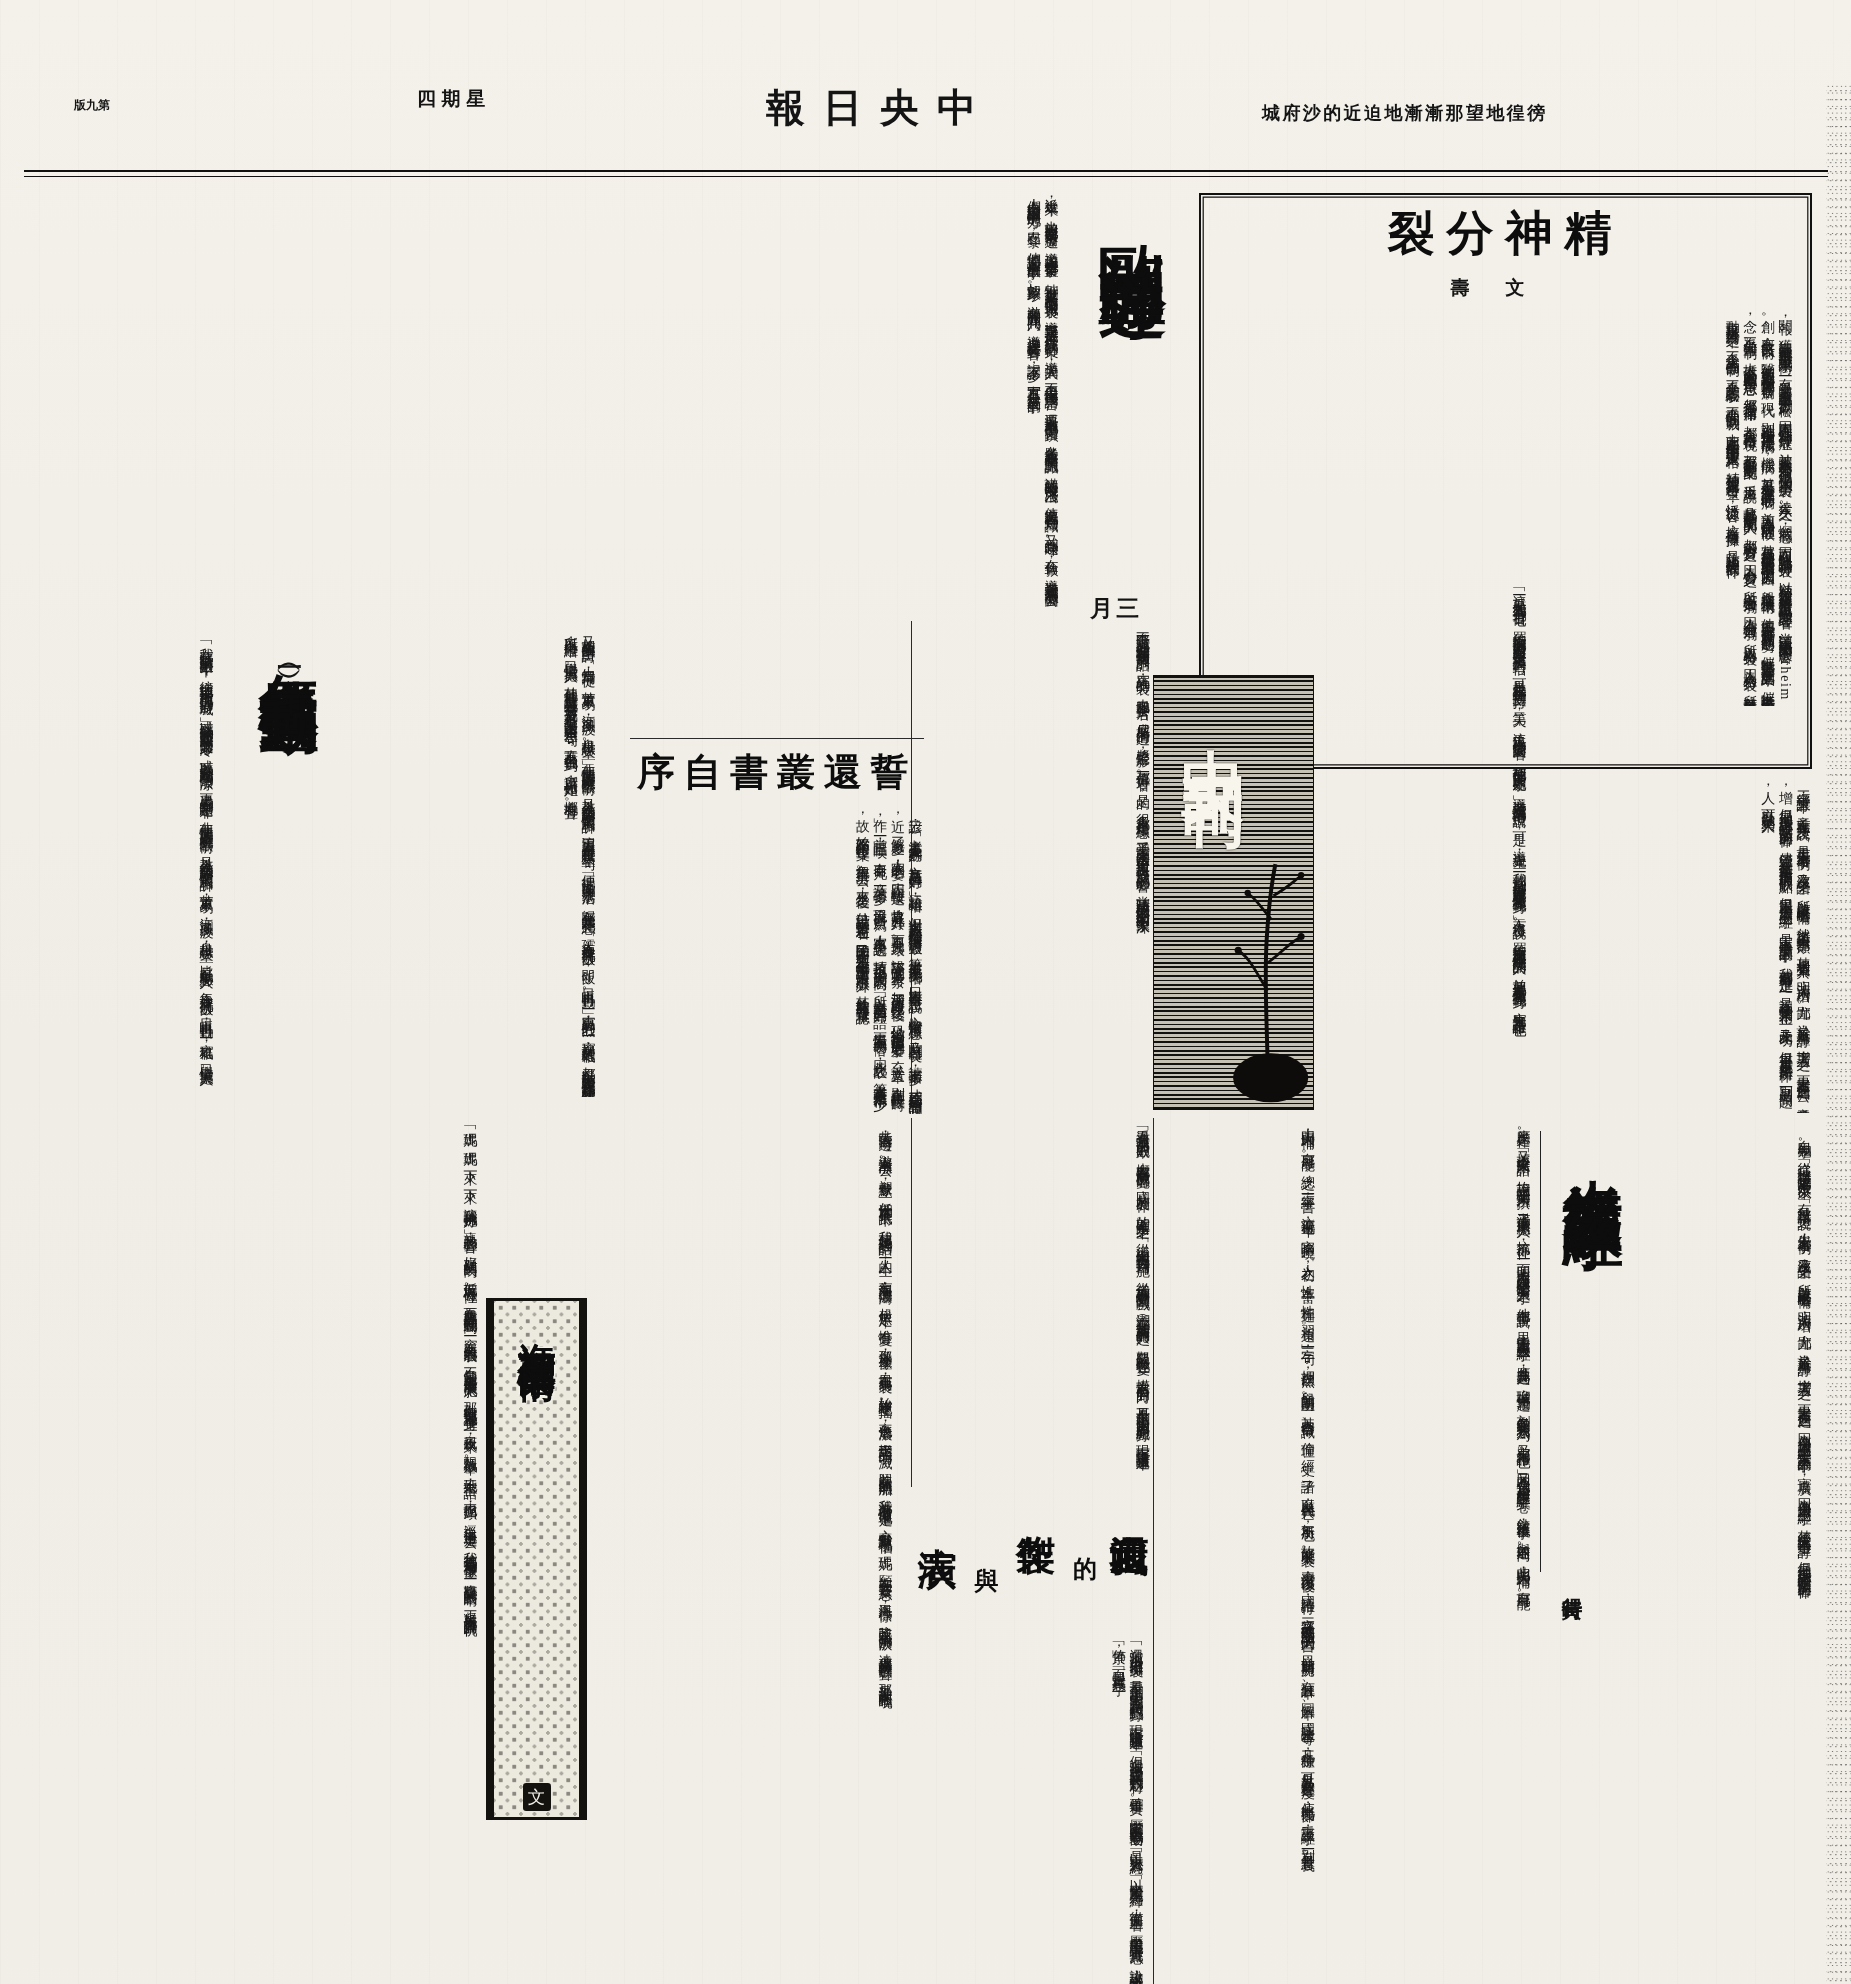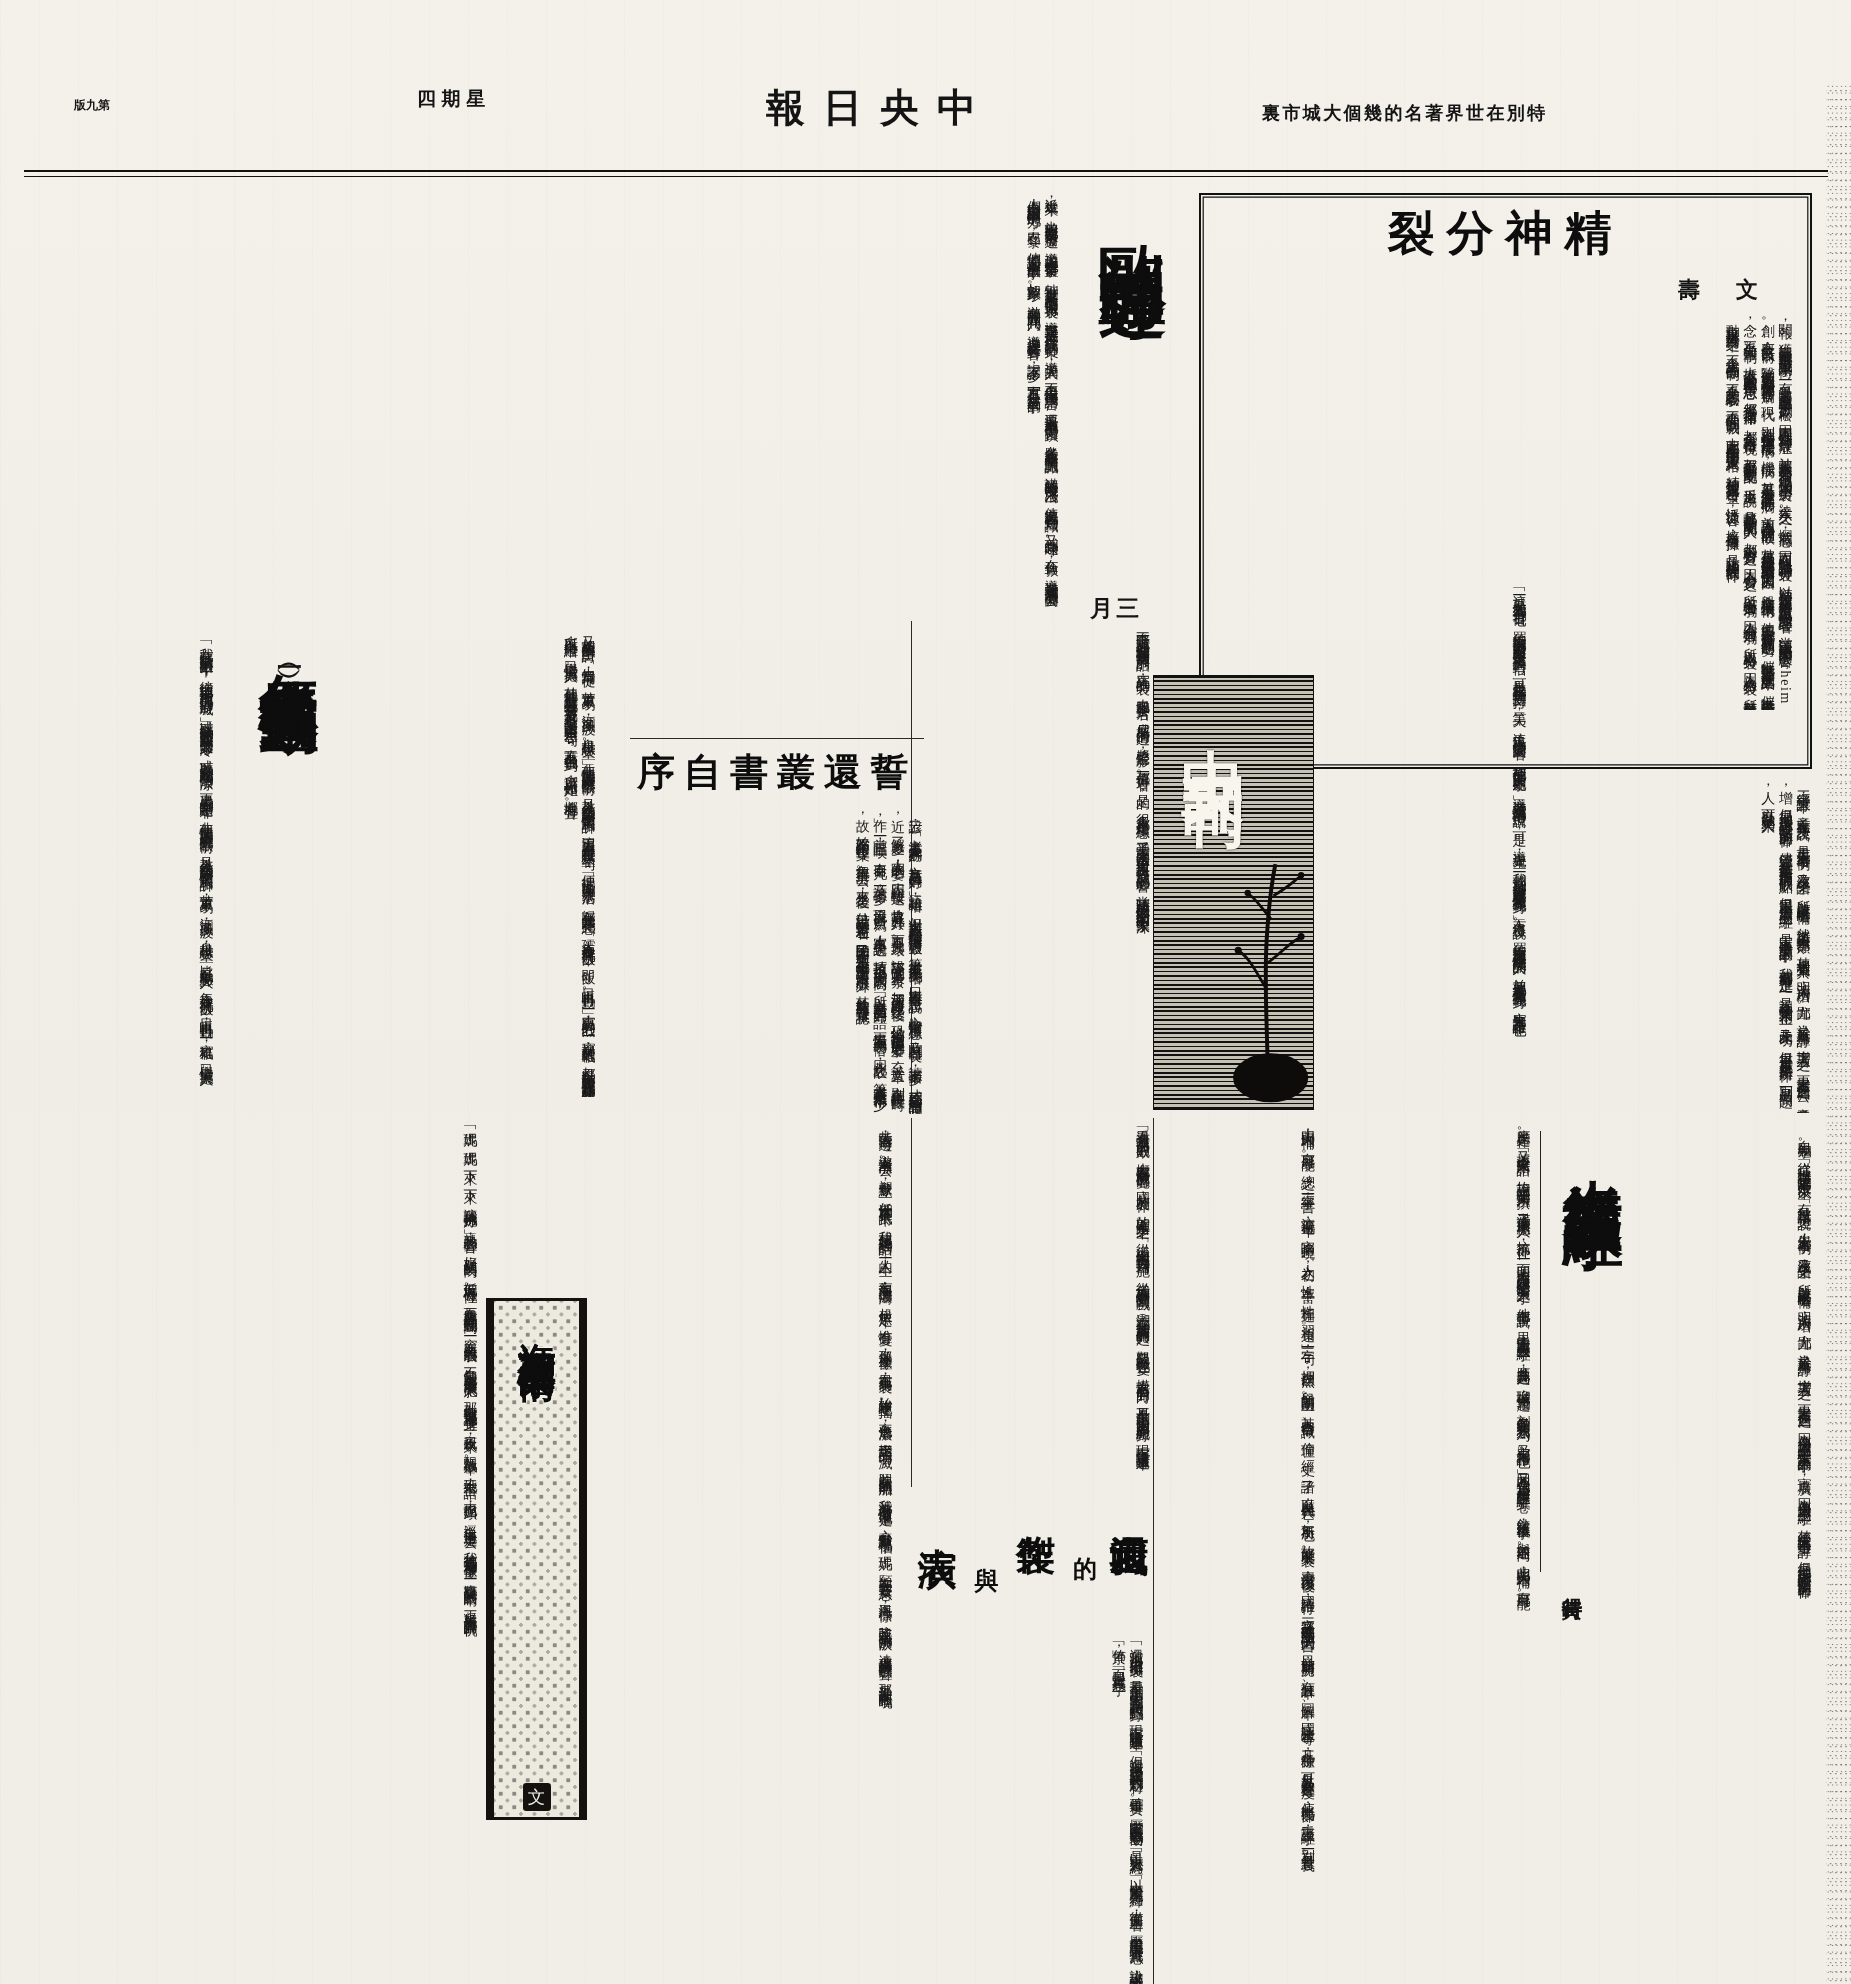--- a/index.html
+++ b/index.html
@@ -41,32 +41,32 @@
   }
 </style>
 </head>
 <body>
 
 <div class="page">
 
   <div class="abs rtl" style="left:74px;top:97px;font-size:12px;font-weight:bold;">第九版</div>
   <div class="abs rtl" style="left:417px;top:86px;font-size:19px;font-weight:bold;letter-spacing:5.6px;">星期四</div>
   <div class="abs rtl" style="left:766px;top:81px;font-size:39px;font-weight:bold;letter-spacing:18px;">中央日報</div>
-  <div class="abs rtl" style="left:1262px;top:101px;font-size:18px;font-weight:bold;letter-spacing:2.4px;">特別在世界著名的幾個大城市裏</div>
+  <div class="abs rtl" style="left:1262px;top:101px;font-size:18px;font-weight:bold;letter-spacing:2.4px;">徬徨地望那漸漸地迫近的沙府城</div>
   <div class="abs double-rule" style="left:24px;top:170px;width:1804px;"></div>
 
   <div class="abs v headline" style="left:1072px;top:191px;width:107px;height:397px;font-size:68px;letter-spacing:7.1px;">歐洲的導遊</div>
   <div class="abs rtl" style="left:1090px;top:593px;font-size:23px;font-weight:bold;letter-spacing:3.2px;">三月</div>
   <div class="abs v body-text" style="left:48px;top:187px;width:1012px;height:423px;">近幾年來，由於觀光事業日漸發達，導遊的人也變得重要了；特別在世界著名的幾個大城市裏，導遊幾乎成了一種不可或缺的行業。導遊的人，不但要懂得幾國語言，還要對本地的歷史古蹟、名勝掌故有相當的認識；講解的時候深入淺出，使遊客既得到知識，又感到趣味。在倫敦，導遊帶我們看海德公園，告訴我們這是人們自由討論國事的地方；在巴黎，他們講起大革命的故事，如數家珍。遊客的發問五花八門，導遊總是從容對答，誤謬不多，實在不是一件容易的事。</div>
   <div class="abs v body-text" style="left:911px;top:621px;width:234px;height:486px;border-left:0.8px solid #2a2a2a;padding-left:5.6px;">不時還穿插一些對遊客關切而實用的話。羅馬的時裝，也和巴黎齊名；威尼斯的河道，槳聲燈影，都值得一看。是的，很多人都是這樣想，受了卡萊爾「法國革命史」與狄更司「雙城記」的影響，當時法國的恐怖政治給人的印象太深了。</div>
   <div class="abs v body-text" style="left:1322px;top:582px;width:206px;height:530px;">「這就是一七九四年七月廿七日，羅伯斯庇爾倒台前夕向巴黎長老求援的一封信，可是並未得到任何的支持。第二天，這位人民信仰的愛國者，却被他信仰的人民處死了。」導遊帶着惋惜的神情說。「可是，導遊先生，我們一直把羅伯斯庇爾看着是恐怖的化身。」有人這樣說。羅伯斯庇爾是個生性殘酷的人，並把他看着是恐怖的化身，究未知誰是誰非也。</div>
 
   <div class="abs boxed" style="left:1199px;top:193px;width:613px;height:576px;padding:3px 16px;box-sizing:border-box;">
     <div class="rtl headline" style="font-size:47px;letter-spacing:12px;text-align:center;margin-top:4px;">精神分裂</div>
-    <div class="rtl" style="font-size:22px;font-weight:bold;letter-spacing:36px;text-align:right;margin:9.5px 0 8px 0;">文壽</div>
+    <div class="rtl" style="font-size:19px;font-weight:bold;letter-spacing:36px;text-align:center;margin:9.5px 0 8px 0;">文壽</div>
     <div class="v body-text" style="width:100%;height:397px;">閱報，獲知臺中縣東勢鎮下城里東關街，有一受過中等教育的中年男子劉蔴松，因患間歇性精神分裂症，被其家人幽禁於僅有一個榻榻米大的小房裏，達六年之久。惘然有感，因而粗略地談談精神分裂。以精神分裂作用來解釋潛意識現象與變態心理者，當以法國南錫大學的般含（Berheim）為首創。在般含氏以前，醫生們多數認為精神病屬於器官病；現代，則認為精神病大半是機能病。機能病，就是不必有生理基礎的心病。前人認為器官病的症候，其實仍然是機能失常的結果而不是它的原因。般含精通催眠術，他主張觀念都有發為動作的趨勢，催眠狀態是過度注意的結果，催眠者所暗示的觀念壓倒其它一切觀念，不受任何牽制。大抵健全人的動作都來自意志，都經過反省作用，都有全人格做背境，都不輕易受衝動支配。反過來說：凡輕易受衝動支配的人，都由於心力貧乏；因為心力貧乏，所以綜合力薄弱；因為綜合力薄弱，所以人格分裂；因為人格分裂，所以某種觀念可以經由本能的衝動直接出現於行為之中，不受全人格的節制，不受意志的駕馭，不受理性的制裁，由此而產生歇斯的理與多重人格，精神分裂現象乃告發生。恬淡從容，培養自尊情操，是防止精神分裂的條件。</div>
   </div>
 
   <div class="abs v body-text" style="left:28px;top:635px;width:187px;height:461px;">「我在這時以前的數十年中，徬徨地望那漸漸地迫近的沙府城。」或以觸覺的感受寫西風的蕭瑟寒冷，或以聽覺寫到鴉噪的淒涼，更憑感覺判斷是非；非但使悽苦的夢境羅列眼前，且教人彷彿聽見夢中含恨的相訴。苦道來不易，江湖多風波，舟楫恐失墜，皆是以動態掃人；每令婢倚几傍飯，目眶冉冉動，一寫稚氣，已覺情景撼人。</div>
   <div class="abs v" style="left:224px;top:625px;width:105px;height:409px;">
     <span class="headline" style="font-size:60px;letter-spacing:4px;">怎樣使文句靈動</span>
     <span style="font-size:24.6px;font-weight:bold;">（一）</span>
   </div>
   <div class="abs v body-text" style="left:339px;top:625px;width:258px;height:472px;">又如杜甫的夢李白詩：「告歸常局促，苦道來不易；江湖多風波，舟楫恐失墜。」非但使悽苦的夢境躍然眼前，且教人彷彿聽見夢中含恨的相訴；這裏因為有「舟楫恐失墜」一句，便把「江湖多風波」寫活了。歸有光的寒花葬志：「孺人每令婢倚几傍飯，即飯，目眶冉冉動。」一寫忠臣的壯烈，一寫婢女的稚氣，都是以動態的表現來代替靜態的敘述，所以不待雕繪，已覺情景撼人。其他如杜甫詩「九月衣裳未剪裁」及「君不見漢家山東二百州」等句，莫不聲色俱到，所謂目光如炬，擲地有聲。</div>
 

